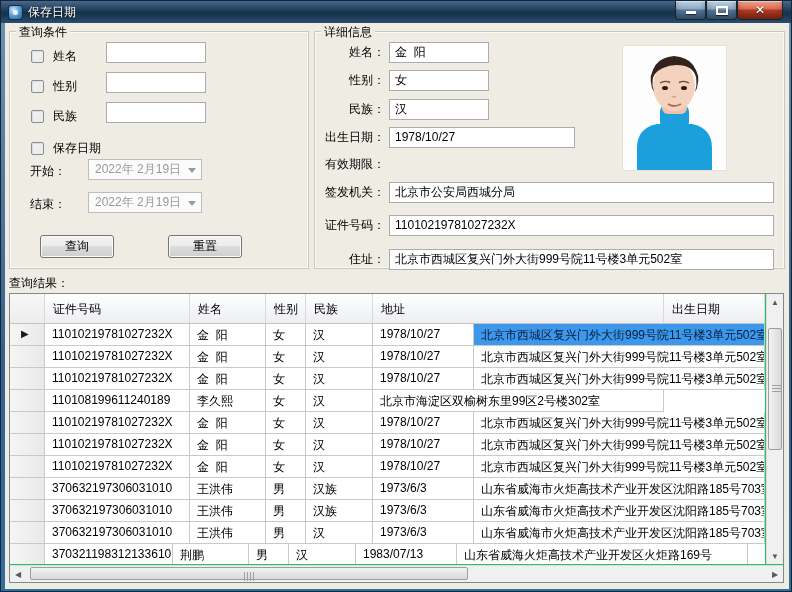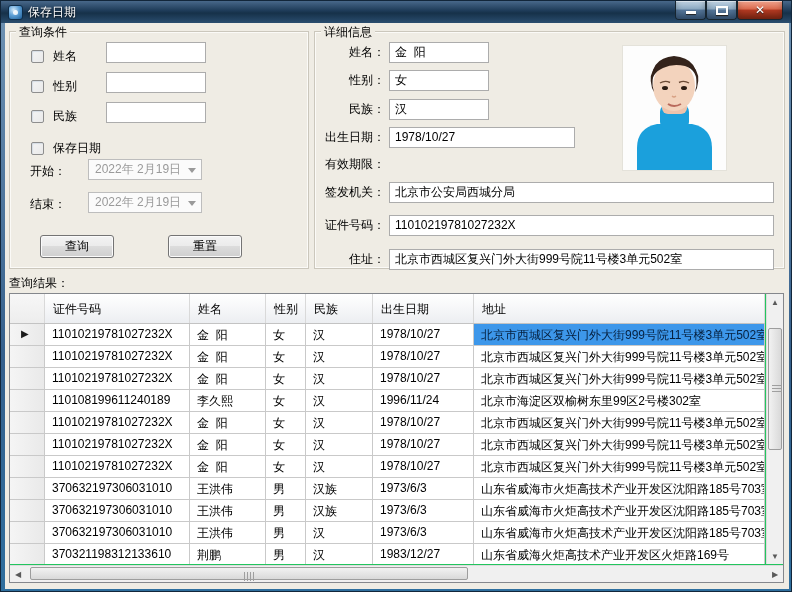--- a/index.html
+++ b/index.html
@@ -216,22 +216,22 @@
 
     <div class="results-label">查询结果：</div>
 
     <div class="grid">
       <div class="grid-header" id="grid-header">
           <div class="hcell hcell-sel" style="width: 35px;"></div>
           <div class="hcell" style="width: 145px;">证件号码</div>
           <div class="hcell" style="width: 76px;">姓名</div>
           <div class="hcell" style="width: 40px;">性别</div>
           <div class="hcell" style="width: 67px;">民族</div>
+          <div class="hcell" style="width: 291px;">地址</div>
           <div class="hcell" style="width: 101px;">出生日期</div>
-          <div class="hcell" style="width: 291px;">地址</div>
         </div>
       <div class="grid-body" id="grid-body">
           <div class="grid-row">
             <div class="cell rowsel" style="width: 35px;"><span class="row-marker">▶</span></div>
             <div class="cell" style="width: 145px;">11010219781027232X</div>
             <div class="cell" style="width: 76px;">金  阳</div>
             <div class="cell" style="width: 40px;">女</div>
             <div class="cell" style="width: 67px;">汉</div>
             <div class="cell" style="width: 101px;">1978/10/27</div>
             <div class="cell cell-selected" style="width: 291px;">北京市西城区复兴门外大街999号院11号楼3单元502室</div>
@@ -253,21 +253,20 @@
             <div class="cell" style="width: 67px;">汉</div>
             <div class="cell" style="width: 101px;">1978/10/27</div>
             <div class="cell" style="width: 291px;">北京市西城区复兴门外大街999号院11号楼3单元502室</div>
           </div>
           <div class="grid-row">
             <div class="cell rowsel" style="width: 35px;"></div>
             <div class="cell" style="width: 145px;">110108199611240189</div>
             <div class="cell" style="width: 76px;">李久熙</div>
             <div class="cell" style="width: 40px;">女</div>
             <div class="cell" style="width: 67px;">汉</div>
-            <div class="cell" style="width: 101px;">1996/11/24</div>
             <div class="cell" style="width: 291px;">北京市海淀区双榆树东里99区2号楼302室</div>
           </div>
           <div class="grid-row">
             <div class="cell rowsel" style="width: 35px;"></div>
             <div class="cell" style="width: 145px;">11010219781027232X</div>
             <div class="cell" style="width: 76px;">金  阳</div>
             <div class="cell" style="width: 40px;">女</div>
             <div class="cell" style="width: 67px;">汉</div>
             <div class="cell" style="width: 101px;">1978/10/27</div>
             <div class="cell" style="width: 291px;">北京市西城区复兴门外大街999号院11号楼3单元502室</div>
@@ -312,25 +311,25 @@
             <div class="cell rowsel" style="width: 35px;"></div>
             <div class="cell" style="width: 145px;">370632197306031010</div>
             <div class="cell" style="width: 76px;">王洪伟</div>
             <div class="cell" style="width: 40px;">男</div>
             <div class="cell" style="width: 67px;">汉</div>
             <div class="cell" style="width: 101px;">1973/6/3</div>
             <div class="cell" style="width: 291px;">山东省威海市火炬高技术产业开发区沈阳路185号703室</div>
           </div>
           <div class="grid-row">
             <div class="cell rowsel" style="width: 35px;"></div>
-            <div class="cell" style="width: 145px;">370321198312133610</div>
+            <div class="cell" style="width: 128px;">370321198312133610</div>
             <div class="cell" style="width: 76px;">荆鹏</div>
             <div class="cell" style="width: 40px;">男</div>
             <div class="cell" style="width: 67px;">汉</div>
-            <div class="cell" style="width: 101px;">1983/12/27</div>
+            <div class="cell" style="width: 101px;">1983/07/13</div>
             <div class="cell" style="width: 291px;">山东省威海火炬高技术产业开发区火炬路169号</div>
           </div>
         </div>
 
       <div class="vscroll">
         <div class="sb-btn" style="left:0; top:0; width:16px; height:16px;">▲</div>
         <div class="sb-thumb" style="left:1px; top:34px; width:14px; height:122px;">
           <div class="grip-v"></div>
         </div>
         <div class="sb-btn" style="left:0; bottom:0; width:16px; height:16px;">▼</div>

